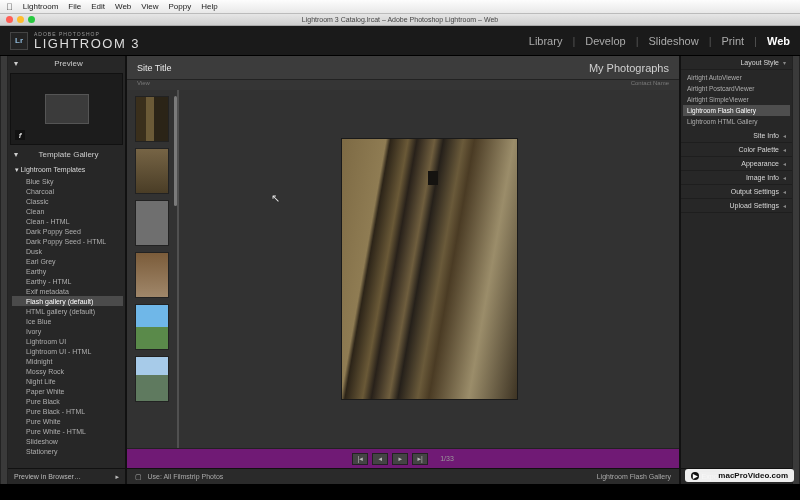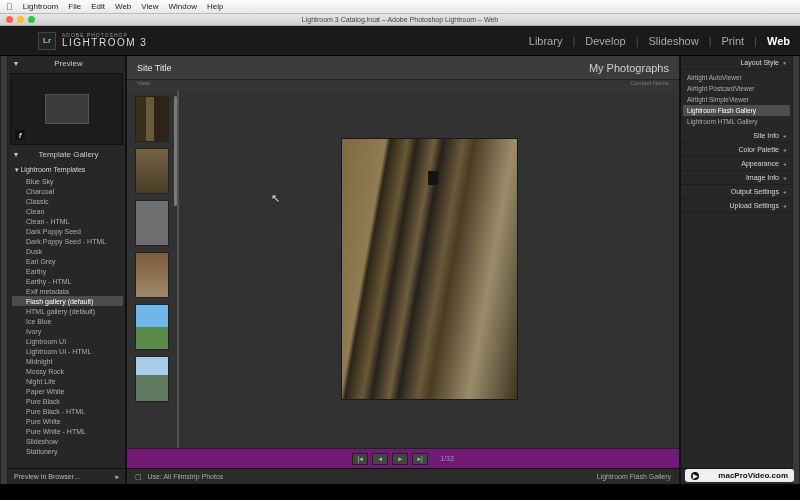--- a/index.html
+++ b/index.html
@@ -8,24 +8,24 @@
 .mac-menubar { height: 14px; background: linear-gradient(#fdfdfd,#e8e8e8); display: flex; align-items: center; padding: 0 6px; gap: 10px; font-size: 8px; color: #222; border-bottom: 1px solid #bbb; }
 .mac-menubar .apple { font-size: 9px; }
 
 .doc-titlebar { height: 12px; background: linear-gradient(#e6e6e6,#cfcfcf); display: flex; align-items: center; justify-content: center; font-size: 7px; color: #444; border-bottom: 1px solid #aaa; position: relative; }
 .traffic-lights { position: absolute; left: 6px; top: 2px; display: flex; gap: 4px; }
 .tl { width: 7px; height: 7px; border-radius: 50%; }
 .tl.red { background: #ff5f56; } .tl.yel { background: #ffbd2e; } .tl.grn { background: #27c93f; }
 
 .lr-header { height: 30px; background: #1a1a1a; display: flex; align-items: center; justify-content: space-between; padding: 0 10px; border-bottom: 1px solid #000; }
 .lr-brand { display: flex; align-items: center; gap: 6px; }
-.lr-logo { width: 18px; height: 18px; background: #232323; border: 1px solid #444; display: flex; align-items: center; justify-content: center; color: #8fb8d8; font-size: 8px; font-weight: bold; margin-left: 28px; }
+.lr-logo { width: 18px; height: 18px; background: #232323; border: 1px solid #444; display: flex; align-items: center; justify-content: center; color: #8fb8d8; font-size: 8px; font-weight: bold; }
 .lr-brand-text { display: flex; flex-direction: column; line-height: 1; }
 .lr-brand-text .top { font-size: 5px; letter-spacing: 1px; color: #999; }
-.lr-brand-text .bot { font-size: 10px; letter-spacing: 1.5px; color: #ddd; }
+.lr-brand-text .bot { font-size: 13px; letter-spacing: 1.5px; color: #ddd; }
 .lr-modules { display: flex; gap: 10px; font-size: 11px; color: #aaa; }
 .lr-modules .mod { cursor: pointer; }
 .lr-modules .sep { color: #555; }
 .lr-modules .mod.active { color: #fff; font-weight: bold; }
 
 .lr-body { display: flex; height: 428px; background: #2a2a2a; }
 
 .left-col { width: 118px; background: #272727; border-right: 1px solid #111; display: flex; flex-direction: column; font-size: 7px; color: #bbb; position: relative; }
 .panel-hdr { padding: 3px 6px; font-size: 8px; color: #ccc; display: flex; justify-content: space-between; align-items: center; cursor: pointer; }
 .preview-box { height: 72px; margin: 2px 2px; background: #1c1c1c; border: 1px solid #111; display: flex; align-items: center; justify-content: center; position: relative; }
@@ -79,21 +79,21 @@
 </head>
 <body>
 
 <div class="mac-menubar">
   <span class="apple"></span>
   <span>Lightroom</span>
   <span>File</span>
   <span>Edit</span>
   <span>Web</span>
   <span>View</span>
-  <span>Window</span>
+  <span>Poppy</span>
   <span>Help</span>
 </div>
 
 <div class="doc-titlebar">
   <div class="traffic-lights">
     <div class="tl red"></div>
     <div class="tl yel"></div>
     <div class="tl grn"></div>
   </div>
   <span>Lightroom 3 Catalog.lrcat – Adobe Photoshop Lightroom – Web</span>

